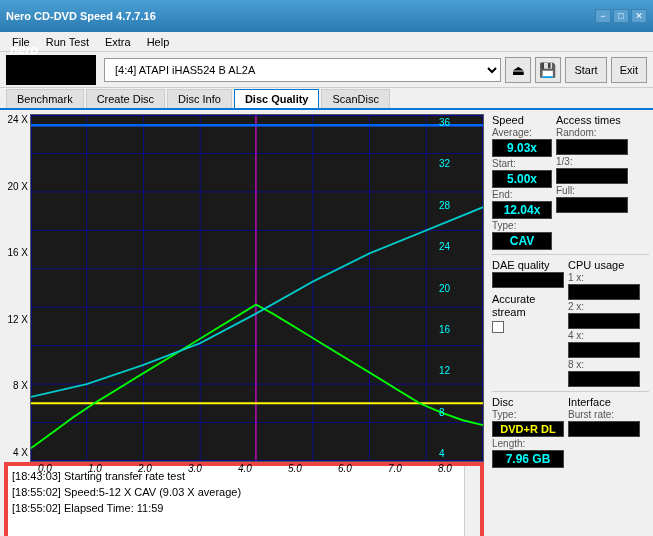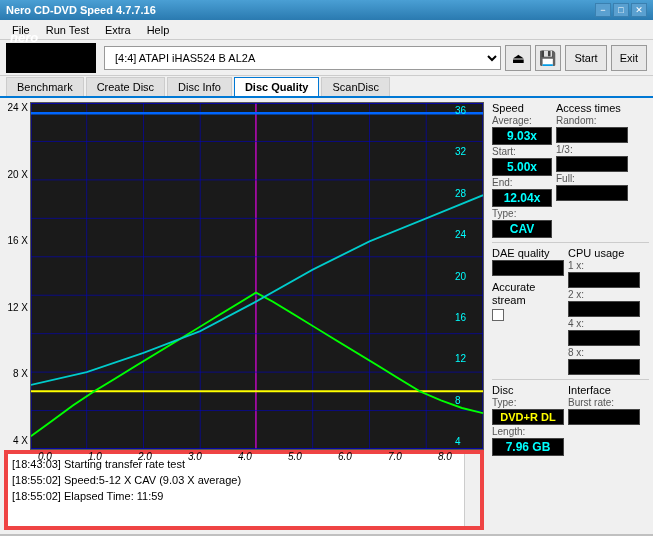--- a/index.html
+++ b/index.html
@@ -1,21 +1,21 @@
 <!DOCTYPE html>
 <html><head>
   <meta charset="utf-8">
   <style>
     * { margin: 0; padding: 0; box-sizing: border-box; }
     body { width: 653px; height: 536px; background: #c0c0c0; font-family: 'Segoe UI', Tahoma, sans-serif; font-size: 11px; overflow: hidden; }
     
     
     .title-bar {
       background: linear-gradient(to bottom, #4a9fd4, #2a7ab0);
-      height: 20px;
+      height: 32px;
       display: flex;
       align-items: center;
       justify-content: space-between;
       padding: 0 6px;
       color: white;
     }
     .title-bar-text { font-size: 11px; font-weight: bold; }
     .title-bar-controls { display: flex; gap: 2px; }
     .title-btn {
       width: 16px; height: 14px;
@@ -229,21 +229,21 @@
     
     .chart-svg {
       position: absolute;
       top: 0; left: 0;
       width: 100%; height: 100%;
     }
     
     
     .y-axis-right {
       position: absolute;
-      right: 0;
+      right: 16px;
       top: 0;
       width: 30px;
       height: 100%;
       display: flex;
       flex-direction: column;
       justify-content: space-between;
       padding: 2px 2px;
       font-size: 10px;
       color: #00ffff;
     }

